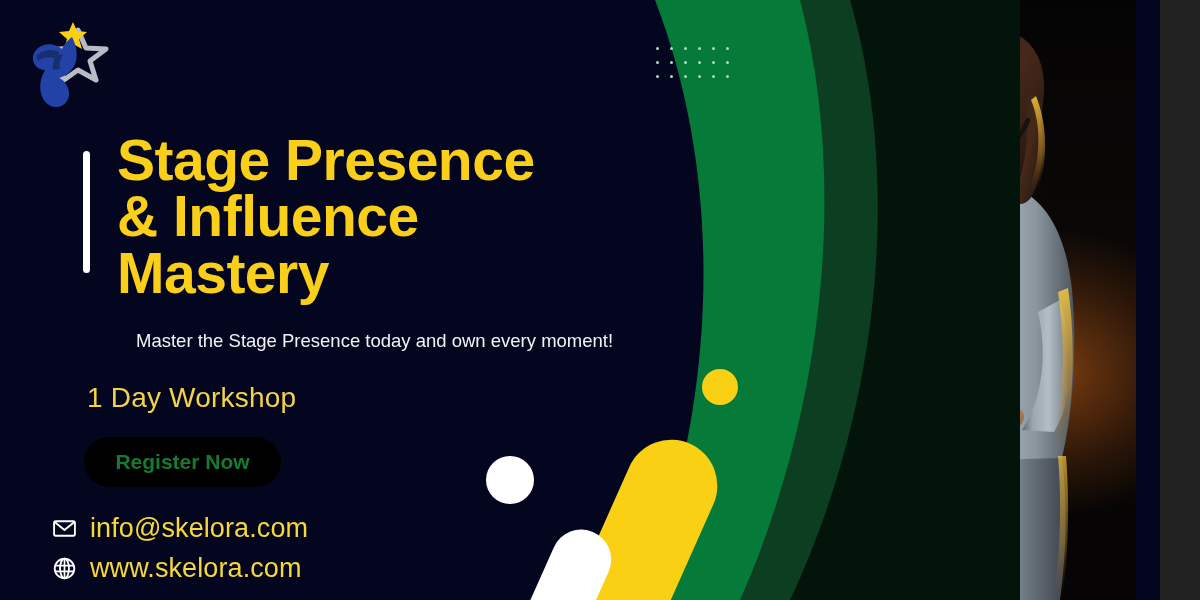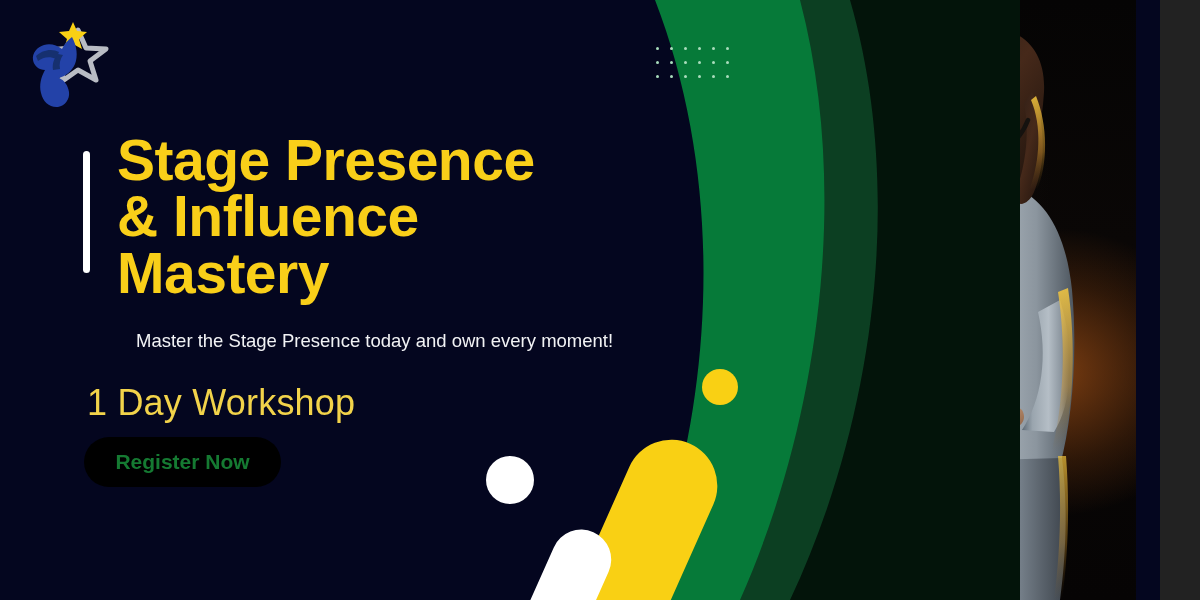--- a/index.html
+++ b/index.html
@@ -81,21 +81,21 @@
     color:#f9cf19; font-size:57px; font-weight:bold; line-height:.99;
     letter-spacing:-.5px; white-space:pre-line;
   }
 
   .subtitle{
     position:absolute; left:88px; top:328px; width:500px;
     color:#f2f3f5; font-size:18.5px; line-height:1.38; font-weight:400;margin-left:48px;
   }
   .workshop{
     position:absolute; left:87px; top:382px;
-    color:#f2d34a; font-size:36px; font-weight:400; letter-spacing:.2px;
+    color:#f2d34a; font-size:28px; font-weight:400; letter-spacing:.2px;
   }
 
   .cta{
     position:absolute; left:84px; top:437px;
     width:197px; height:50px; border-radius:25px;
     background:#000000; color:#157a32;
     font-size:21px; font-weight:bold;
     display:flex; align-items:center; justify-content:center;
     border:none; cursor:pointer; font-family:inherit;
   }
@@ -251,15 +251,32 @@
 &amp; Influence
 Mastery</h1>
     </div>
 
     <p class="subtitle">Master the Stage Presence today and own every moment!</p>
 
     <div class="workshop">1 Day Workshop</div>
 
     <button class="cta">Register Now</button>
 
+    <div class="contact">
+      <div class="contact-row">
+        <svg class="ic" viewBox="0 0 24 24">
+          <rect x="2" y="5" width="20" height="14" rx="1.6" fill="none" stroke="#ffffff" stroke-width="1.8"></rect>
+          <path d="M2.8 6 L12 13.4 L21.2 6" fill="none" stroke="#ffffff" stroke-width="1.8"></path>
+        </svg>
+        <span class="tx">info@skelora.com</span>
+      </div>
+      <div class="contact-row">
+        <svg class="ic" viewBox="0 0 24 24">
+          <circle cx="12" cy="12" r="9.4" fill="none" stroke="#ffffff" stroke-width="1.8"></circle>
+          <ellipse cx="12" cy="12" rx="4.3" ry="9.4" fill="none" stroke="#ffffff" stroke-width="1.8"></ellipse>
+          <path d="M2.8 9.2 H21.2 M2.8 14.8 H21.2 M12 2.6 V21.4" stroke="#ffffff" stroke-width="1.6"></path>
+        </svg>
+        <span class="tx">www.skelora.com</span>
+      </div>
+    </div>
 
   </div>
 </div>
 
 </body></html>

